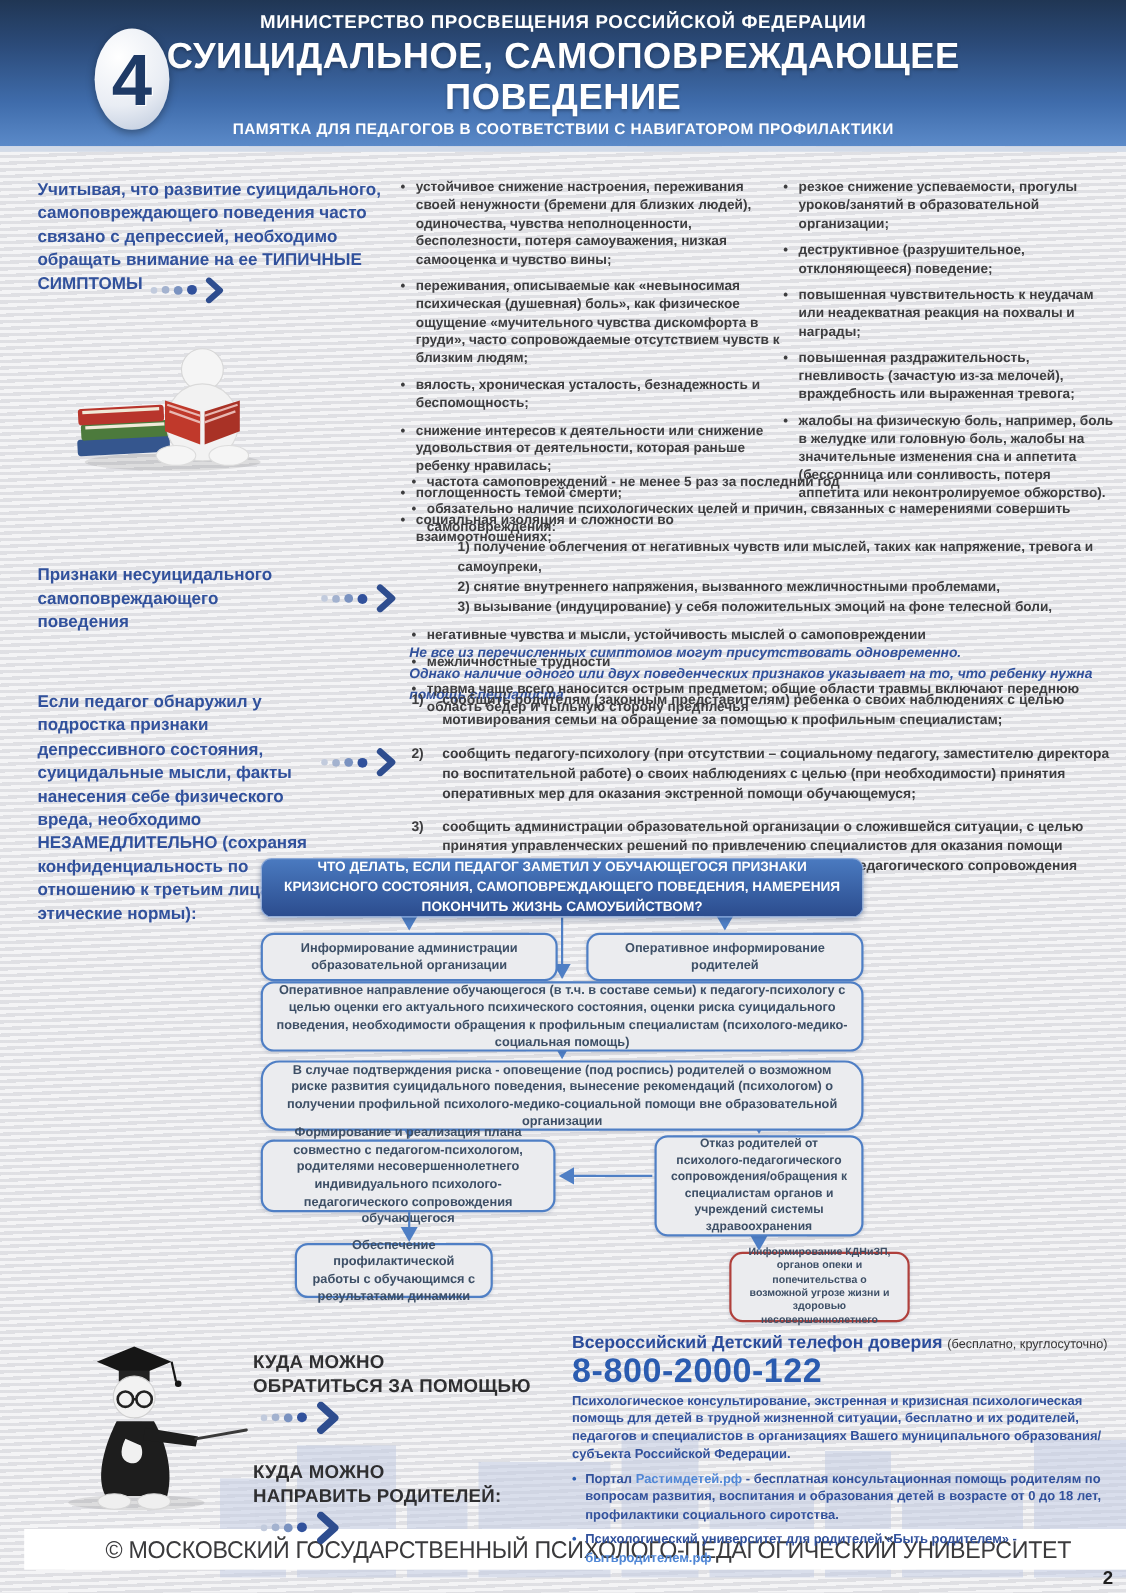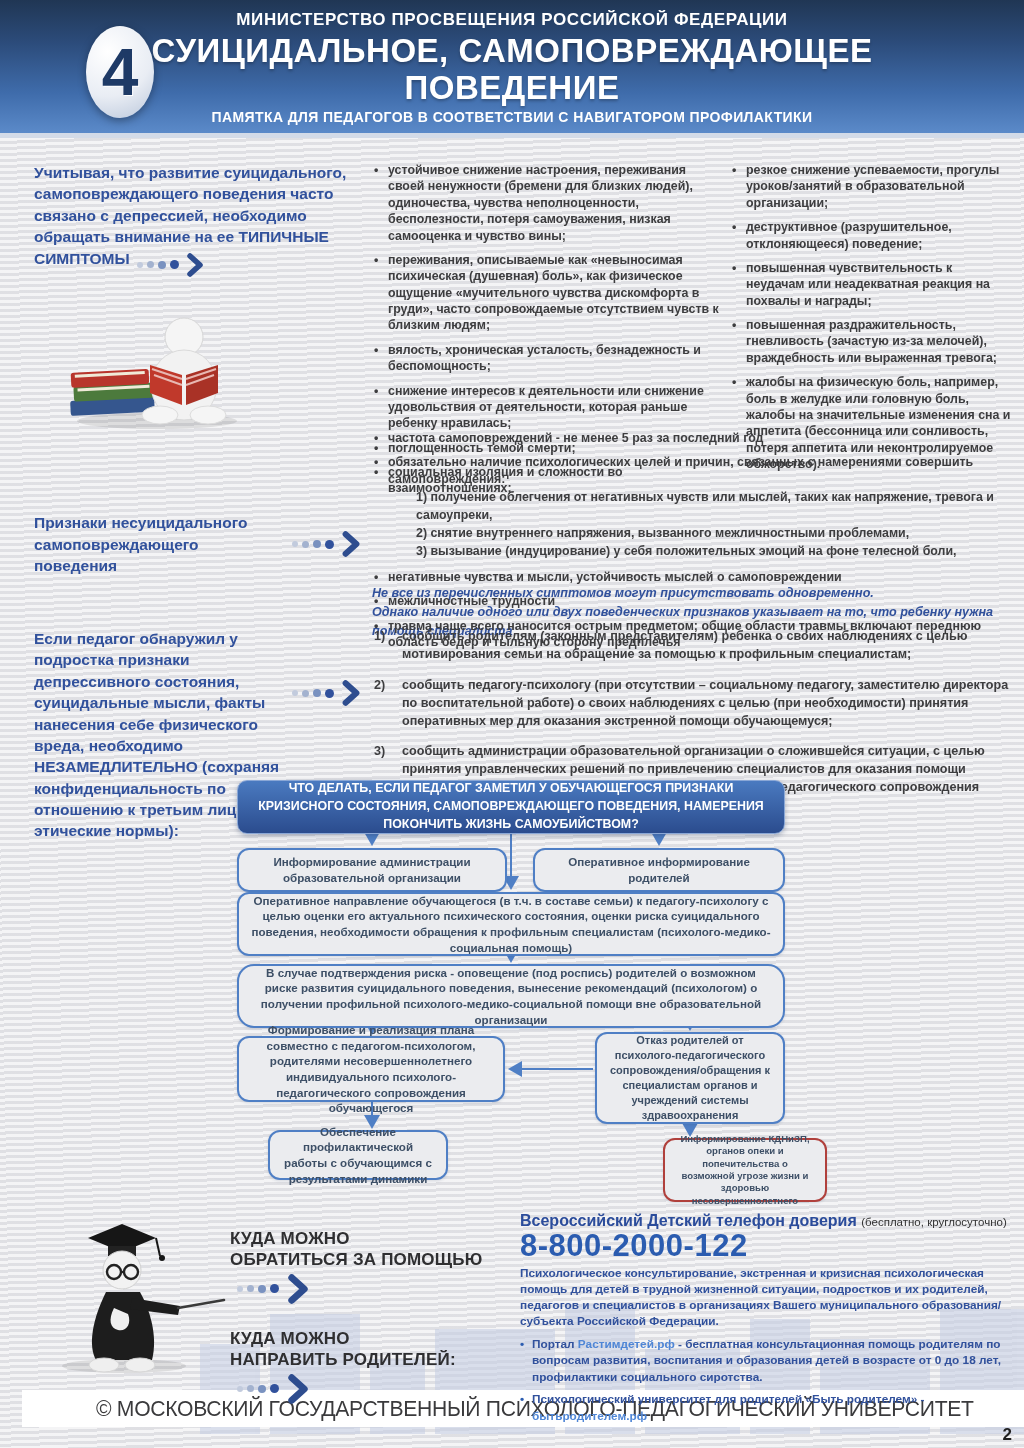--- a/index.html
+++ b/index.html
@@ -41,21 +41,21 @@
   .dca i:nth-child(4){ width:9px; height:9px; background:#31519c;}
   .dca svg { display:block; }
   ul.blts { list-style:none; }
   ul.blts li {
     position:relative; padding-left:14px; margin-bottom:8px;
     color:#3d3d3f; font-weight:bold; font-size:12.4px; line-height:1.32;
   }
   ul.blts li::before { content:"•"; position:absolute; left:0; top:0; color:#3d3d3f; }
 
   
-  .sec1 { display:grid; grid-template-columns:330px 348px 1fr; column-gap:10px; padding:24px 12px 0 34px; height:280px; }
+  .sec1 { display:grid; grid-template-columns:330px 348px 1fr; padding:24px 12px 0 34px; height:280px; }
   .sec1 .figure { margin:26px 0 0 28px; }
 
   
   .sec2 { display:grid; grid-template-columns:330px 1fr; column-gap:10px; padding:12px 12px 0 34px; height:162px; }
   .sec2 .lead-row { display:flex; align-items:center; gap:10px; }
   .subitems { margin:2px 0 4px 28px; }
   .subitems div { color:#3d3d3f; font-weight:bold; font-size:12.4px; line-height:1.45; }
 
   
   .note { margin:4px 14px 0 372px; color:#31519c; font-weight:bold; font-style:italic; font-size:12.6px; line-height:1.5; height:42px; }
@@ -331,21 +331,21 @@
           </svg>
         </span>
     </div>
 
     <div class="help-right">
       <div>
         <span class="hot-title">Всероссийский Детский телефон доверия</span>
         <span class="hot-note">(бесплатно, круглосуточно)</span>
       </div>
       <div class="phone">8-800-2000-122</div>
-      <div class="phone-desc">Психологическое консультирование, экстренная и кризисная психологическая помощь для детей в трудной жизненной ситуации, подростков и их родителей, педагогов и специалистов в организациях Вашего муниципального образования/субъекта Российской Федерации.</div>
+      <div class="phone-desc">Психологическое консультирование, экстренная и кризисная психологическая помощь для детей в трудной жизненной ситуации, бесплатно и их родителей, педагогов и специалистов в организациях Вашего муниципального образования/субъекта Российской Федерации.</div>
       <div class="res">
         <span>Портал </span><span class="lnk">Растимдетей.рф</span><span> - бесплатная консультационная помощь родителям по вопросам развития, воспитания и образования детей в возрасте от 0 до 18 лет, профилактики социального сиротства.</span>
       </div>
       <div class="res">
         <span>Психологический университет для родителей «Быть родителем» - </span><span class="lnk">бытьродителем.рф</span>
       </div>
     </div>
   </div>
 
   <div class="ftr">

